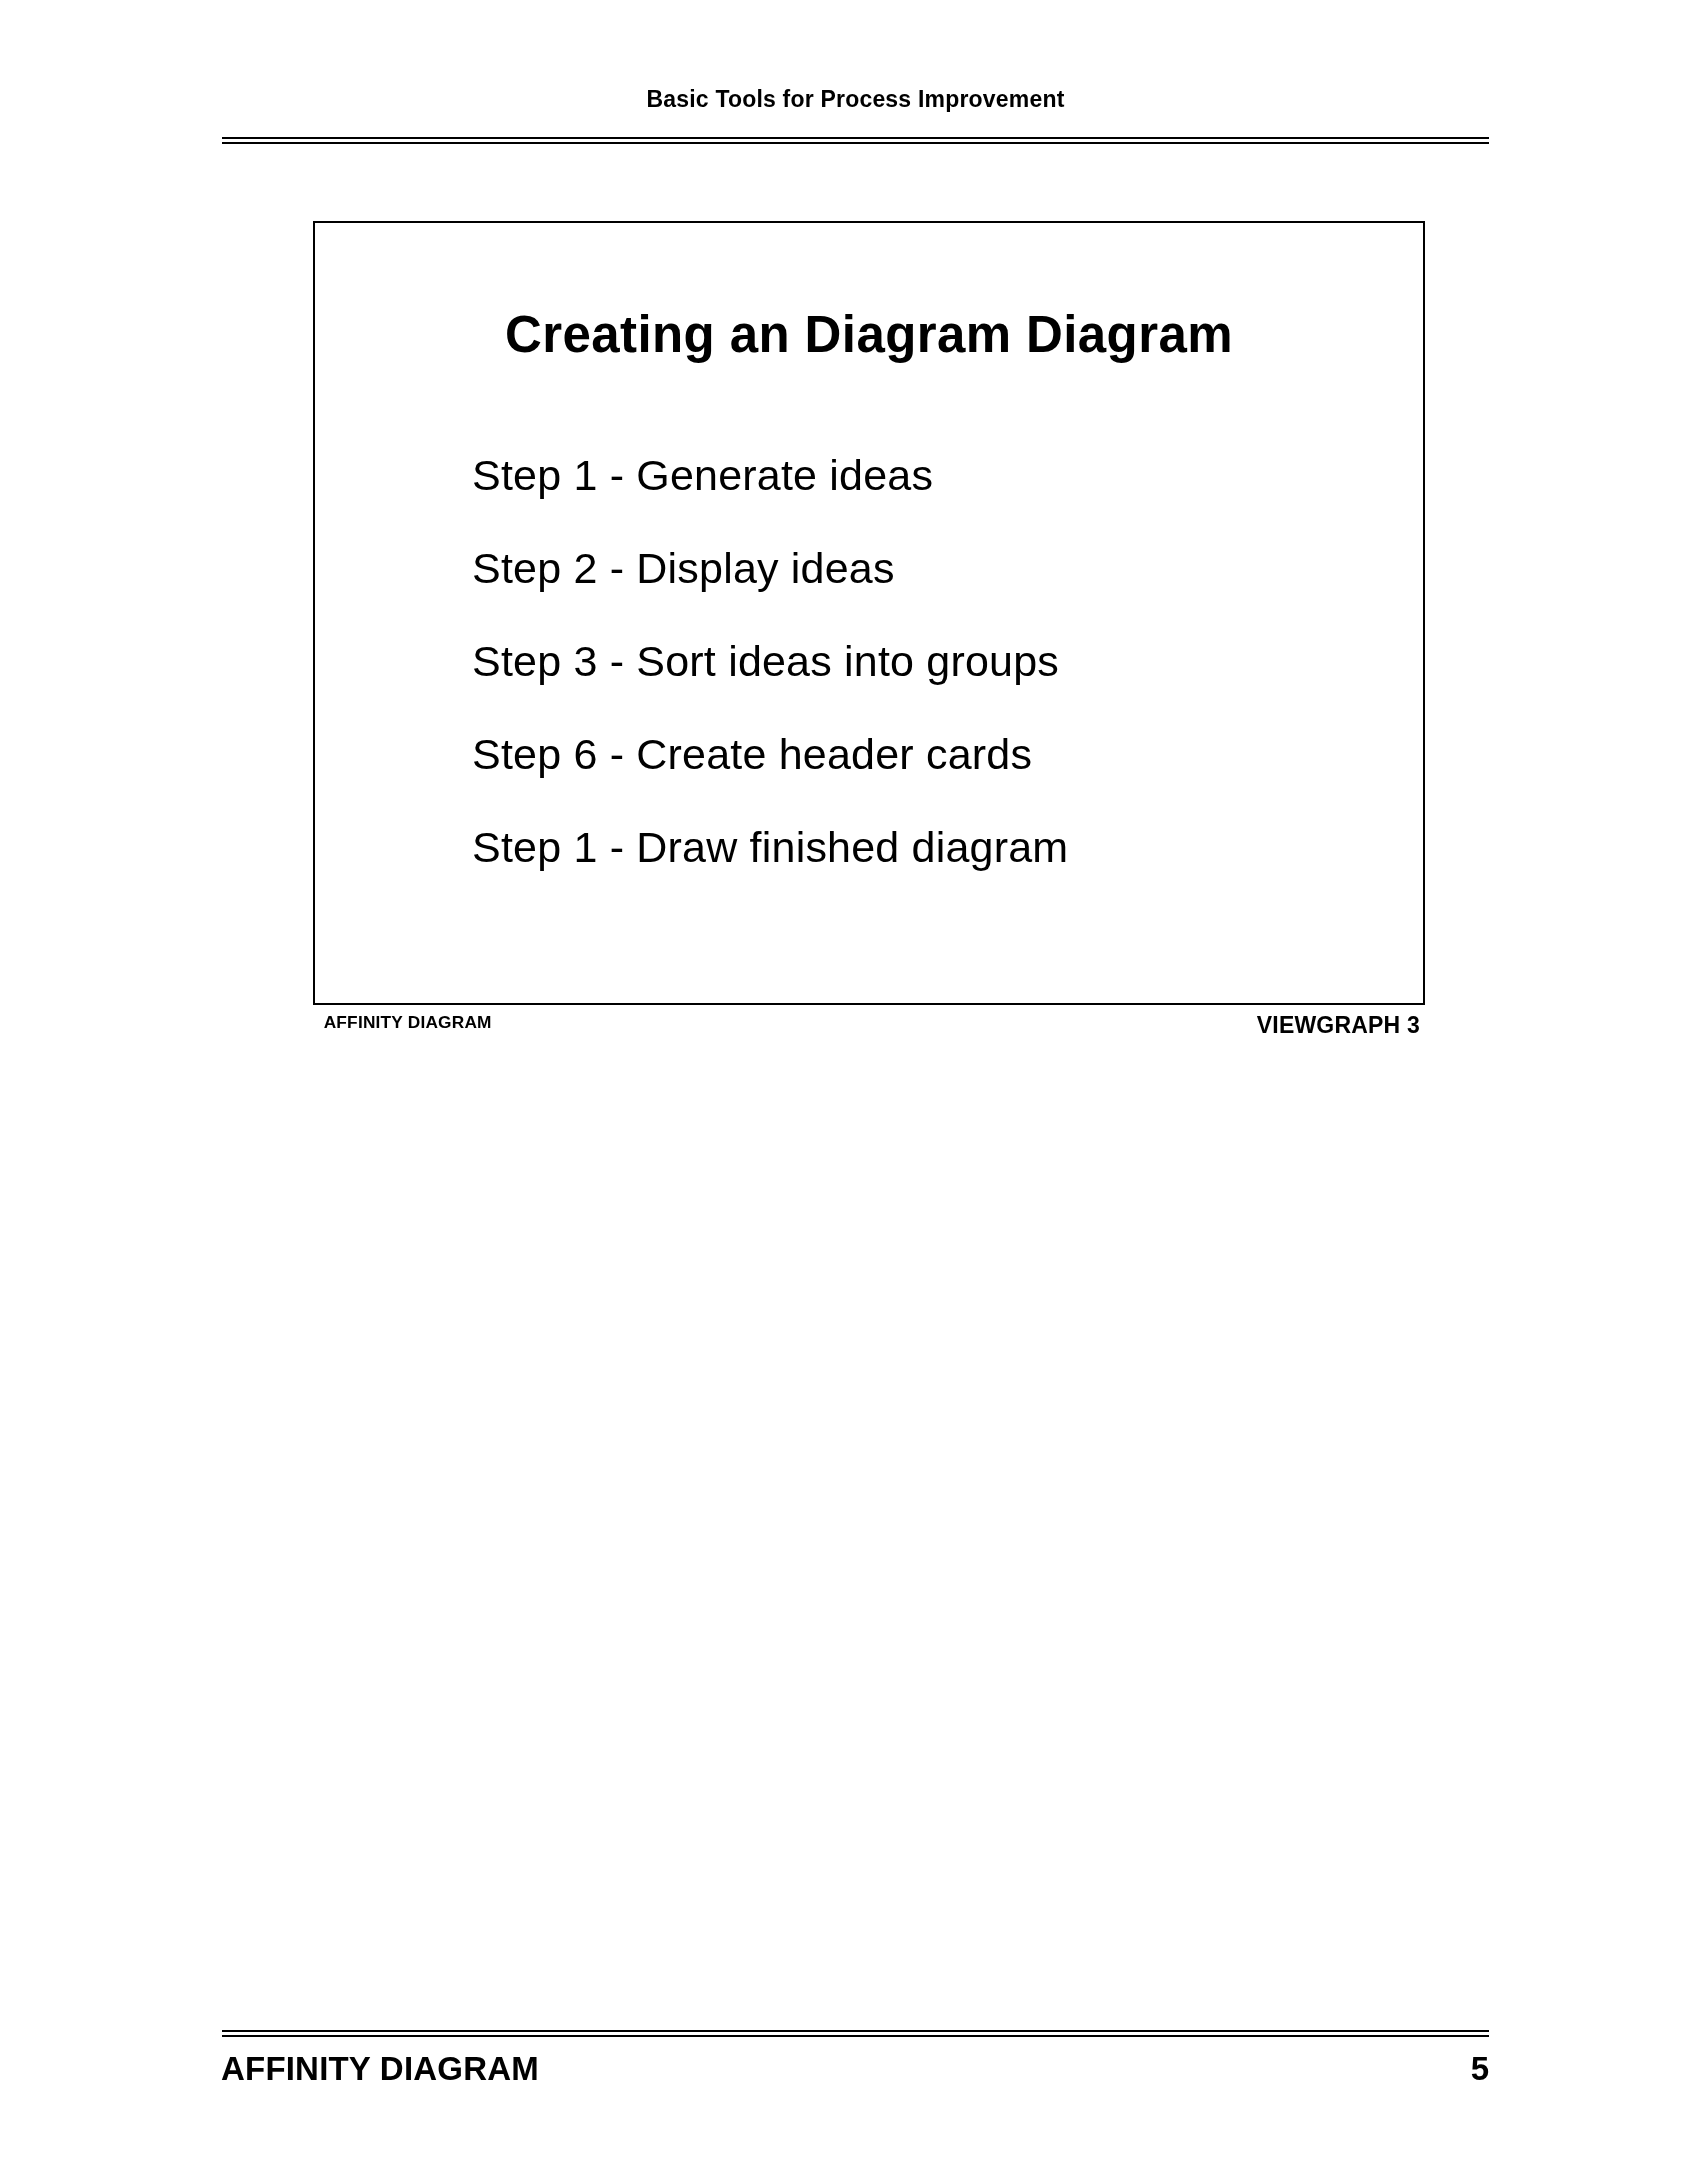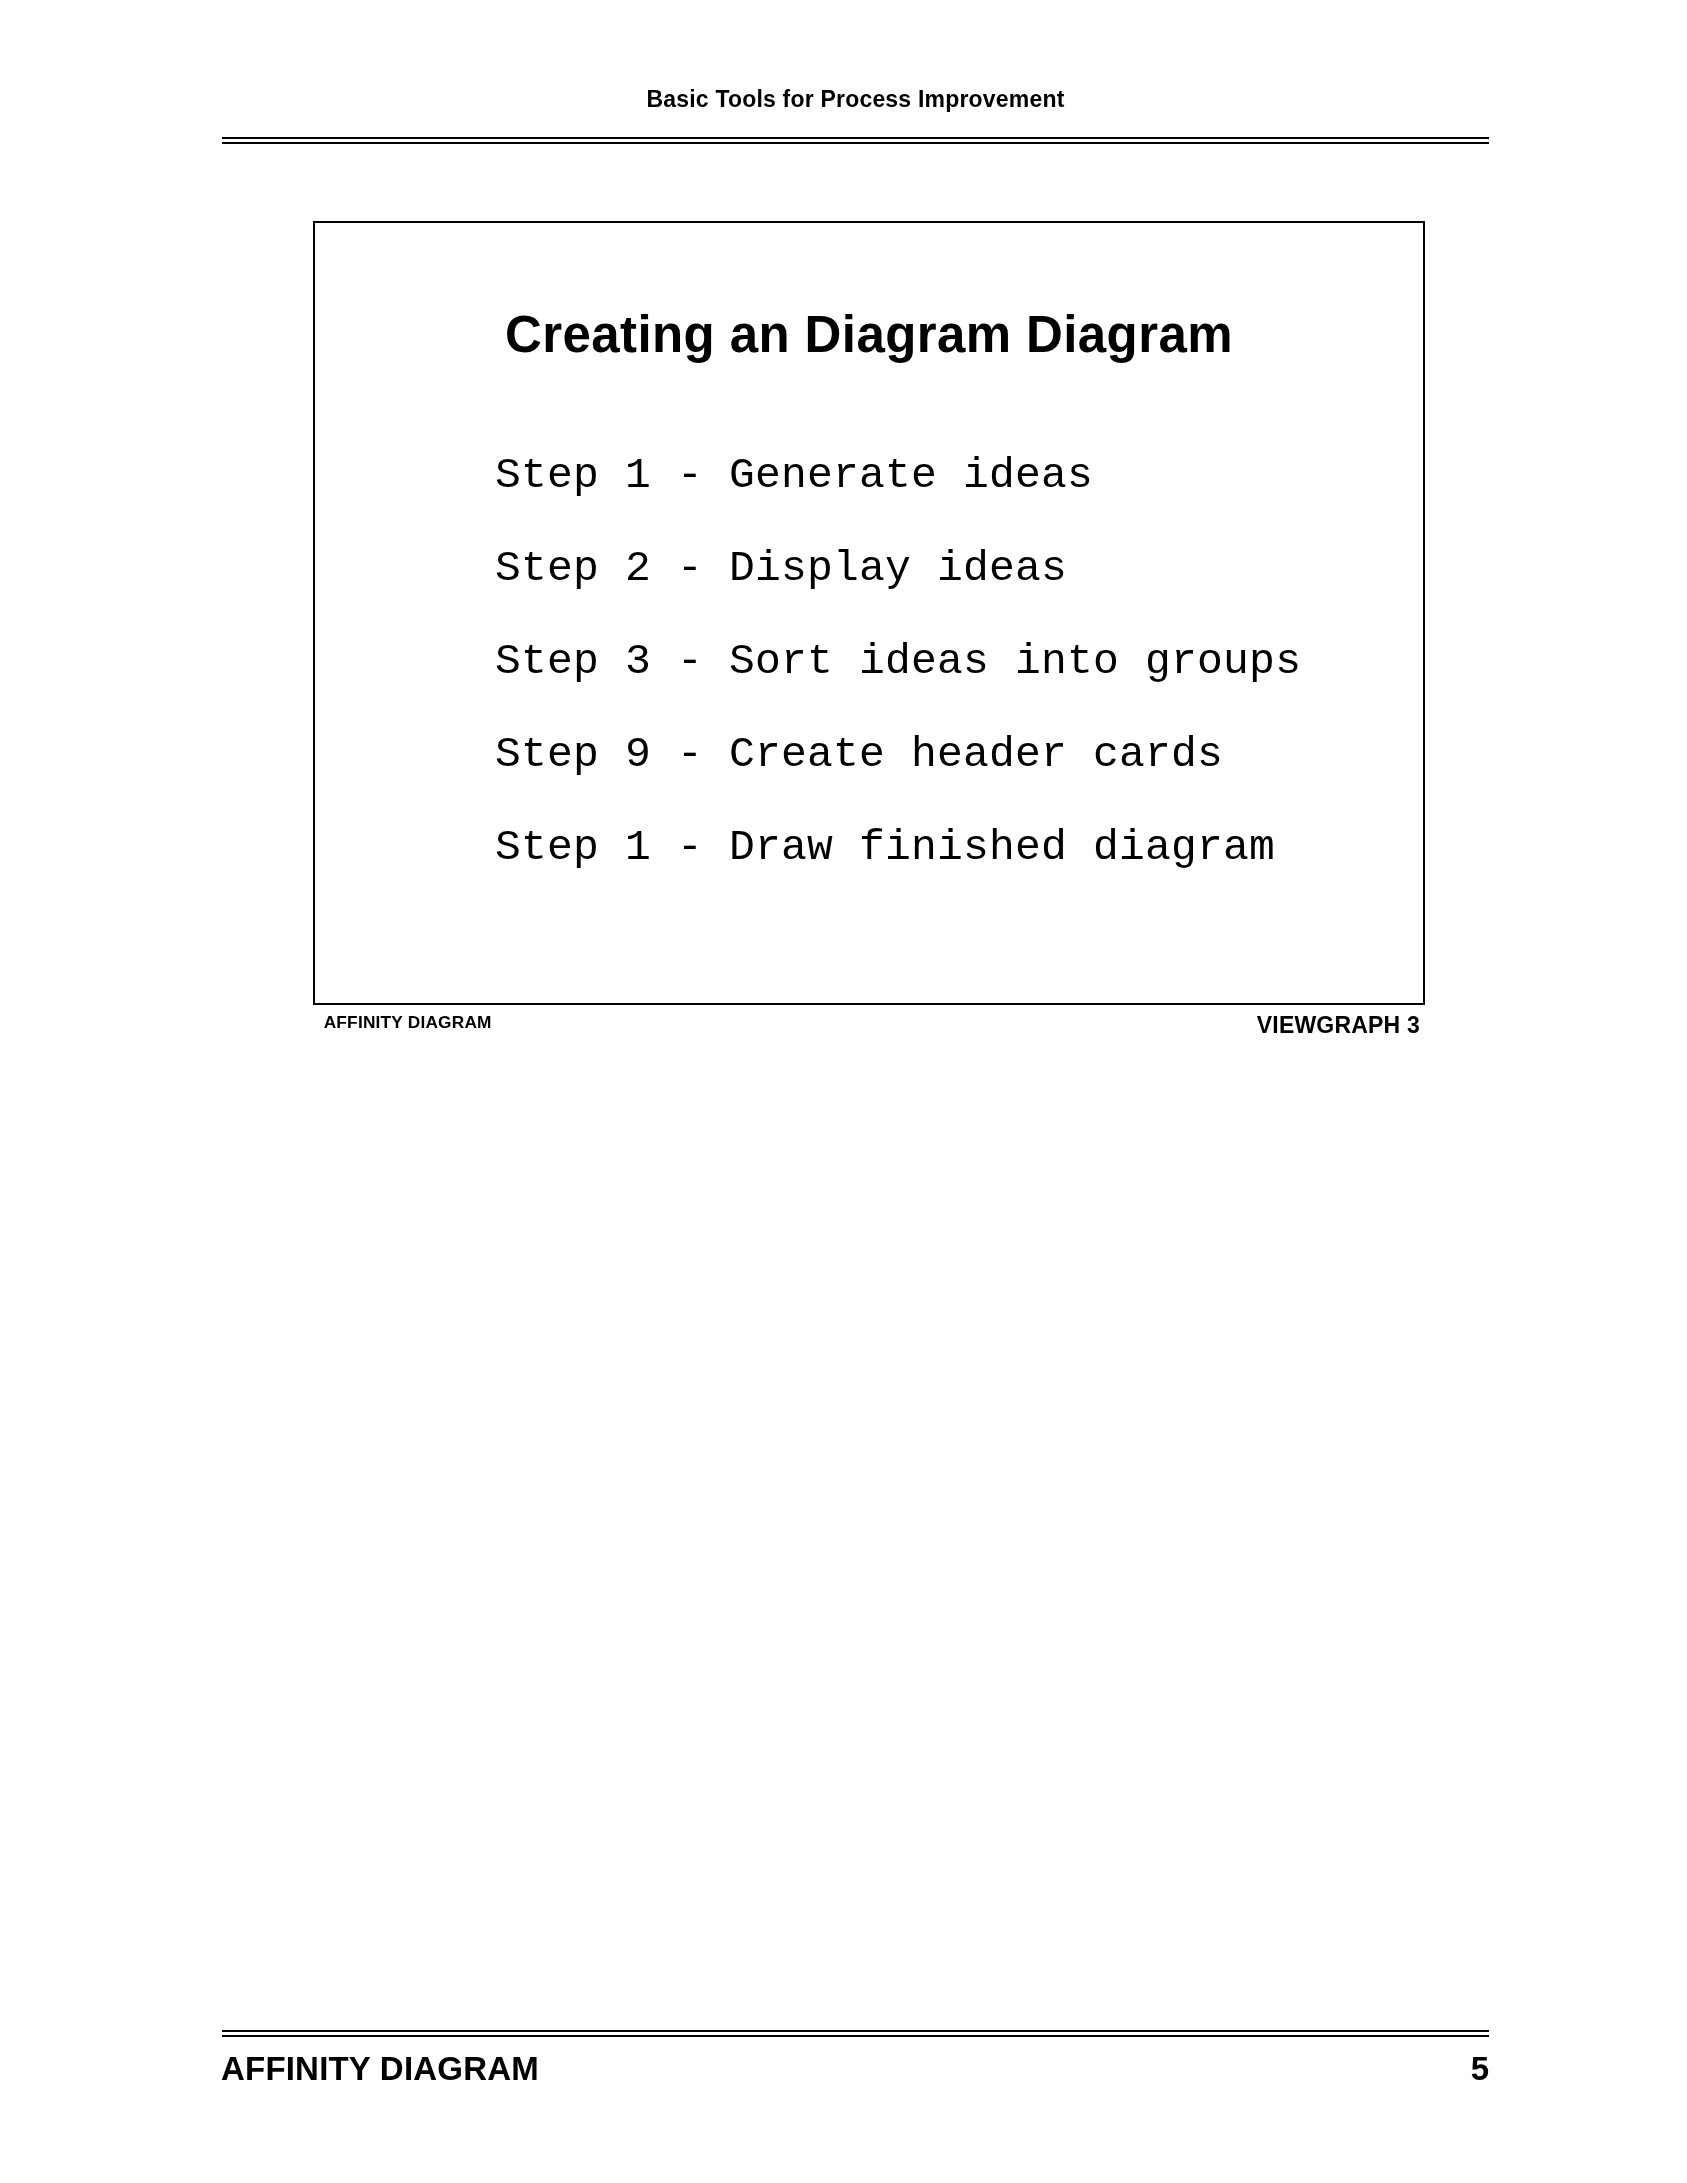--- a/index.html
+++ b/index.html
@@ -64,24 +64,23 @@
     width: 100%;
     text-align: center;
     font-size: 51px;
     font-weight: bold;
     letter-spacing: 0.4px;
     white-space: nowrap;
   }
 
   .vg-steps {
     position: absolute;
-    left: 180px;
+    left: 157px;
     top: 231px;
     width: 873px;
-    font-family: Liberation Mono, monospace;
   }
   .vg-step {
     font-size: 43px;
     font-weight: normal;
     line-height: 1.0;
     height: 93px;
     white-space: nowrap;
     letter-spacing: 0.2px;
   }
 
@@ -151,21 +150,21 @@
   <div class="header-rule"></div>
 
   <div class="viewgraph">
 
     <div class="vg-title">Creating an Diagram Diagram</div>
 
     <div class="vg-steps">
       <div class="vg-step">Step 1 - Generate ideas</div>
       <div class="vg-step">Step 2 - Display ideas</div>
       <div class="vg-step">Step 3 - Sort ideas into groups</div>
-      <div class="vg-step">Step 9 - Create header cards</div>
+      <div class="vg-step">Step 6 - Create header cards</div>
       <div class="vg-step">Step 1 - Draw finished diagram</div>
     </div>
 
   </div>
 
   <div class="caption-row">
     <div class="caption-left">AFFINITY DIAGRAM</div>
     <div class="caption-right">VIEWGRAPH 3</div>
   </div>
 

